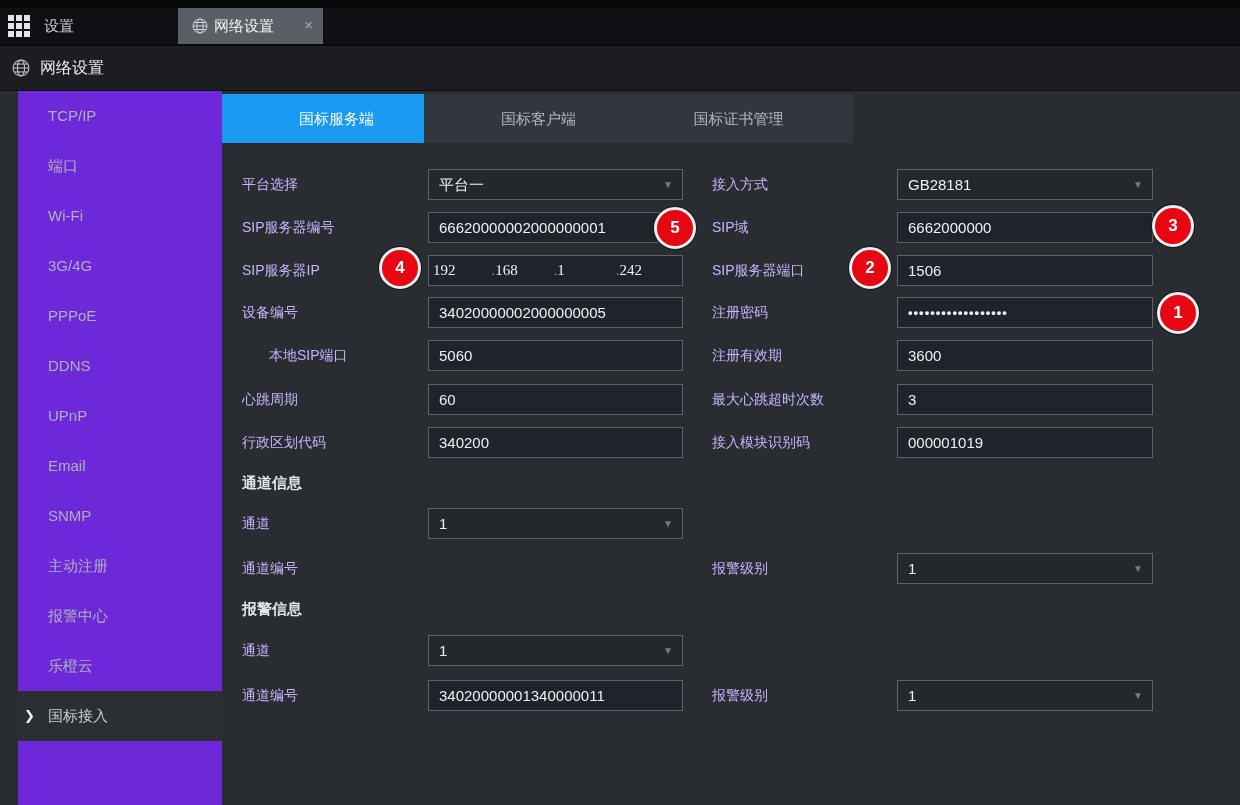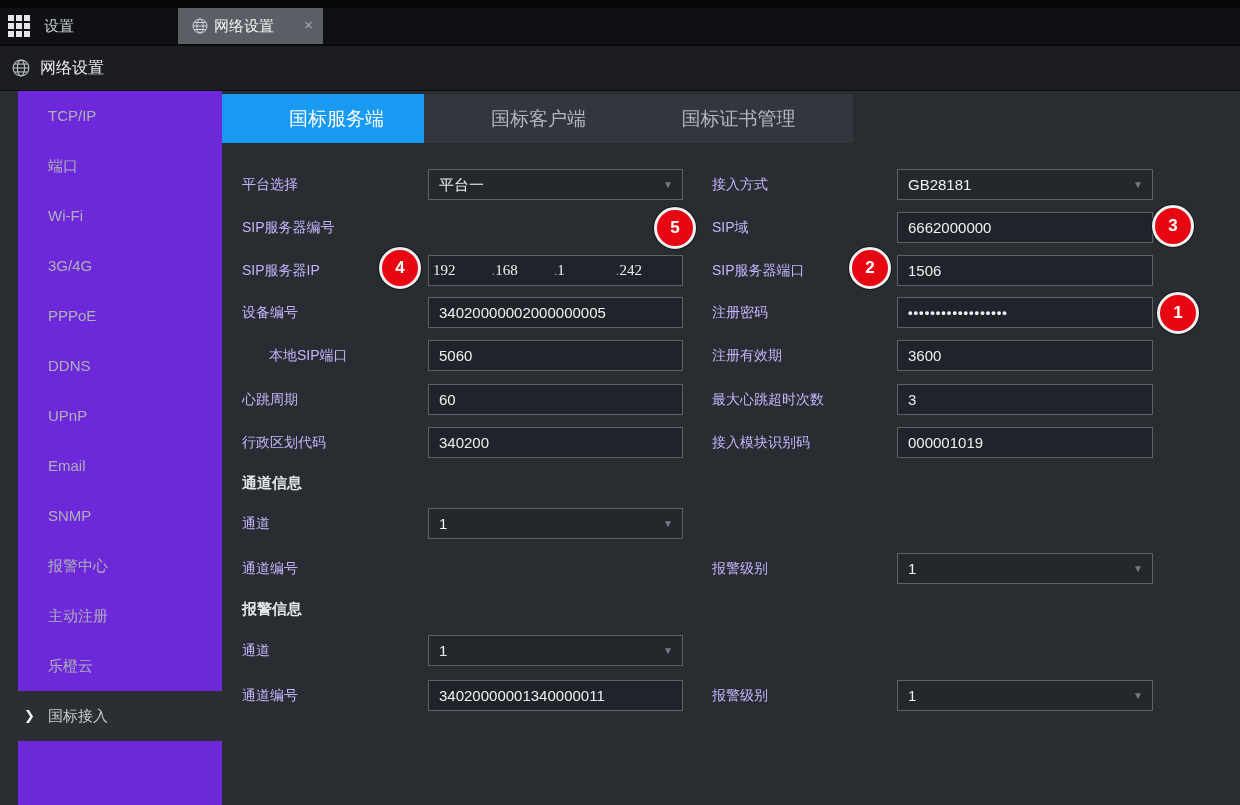--- a/index.html
+++ b/index.html
@@ -29,21 +29,21 @@
     border-right:2px solid #17191d;}
   .side-item{height:50px;line-height:50px;padding-left:30px;color:#aeb2b8;font-size:15px;
     cursor:pointer;position:relative;}
   .side-item.selected{background:#2b2e33;color:#c9ccd1;}
   .side-item .chev{position:absolute;left:6px;top:0;height:50px;line-height:50px;
     color:#f4f5f6;font-size:13px;font-weight:bold;}
   
   .content{position:absolute;left:222px;top:91px;width:1018px;height:714px;background:#292c31;}
   .gbtabs-bg{position:absolute;left:0;top:3px;width:601px;height:49px;background:#0e1013;}
   .gbtab{position:absolute;top:3px;width:229px;height:49px;line-height:49px;text-align:center;
-    font-size:19px;cursor:pointer;background:#33363c;color:#b4b7bd;}
+    font-size:15px;cursor:pointer;background:#33363c;color:#b4b7bd;}
   .gbtab.active{background:#189af2;color:#ffffff;}
   
   .flabel{position:absolute;height:31px;line-height:31px;color:#c4b5fd;font-size:14px;white-space:nowrap;}
   .fsection{position:absolute;height:20px;line-height:20px;color:#e3e5e9;font-size:15px;font-weight:bold;}
   .finput,.fselect{position:absolute;width:255px;height:31px;box-sizing:border-box;
     background:#202329;border:1px solid #5d6168;color:#eef0f3;font-size:15px;line-height:29px;
     padding:0 10px;cursor:text;}
   .fselect{cursor:pointer;background:#24272c;}
   .caret{position:absolute;right:9px;top:0;height:29px;line-height:29px;color:#767b83;font-size:10px;}
   .ipbox{display:flex;align-items:center;padding:0 4px;}
@@ -112,22 +112,22 @@
   <div class="sidebar">
     <div class="side-item">TCP/IP</div>
     <div class="side-item">端口</div>
     <div class="side-item">Wi-Fi</div>
     <div class="side-item">3G/4G</div>
     <div class="side-item">PPPoE</div>
     <div class="side-item">DDNS</div>
     <div class="side-item">UPnP</div>
     <div class="side-item">Email</div>
     <div class="side-item">SNMP</div>
+    <div class="side-item">主动注册</div>
     <div class="side-item">报警中心</div>
-    <div class="side-item">主动注册</div>
     <div class="side-item">乐橙云</div>
     <div class="side-item selected">
       <span class="chev">❯</span>
       <span>国标接入</span>
     </div>
   </div>
 
   <div class="content">
     <div class="gbtabs-bg"></div>
     <div class="gbtab active" style="left:0;">国标服务端</div>
@@ -139,20 +139,21 @@
       <span>平台一</span>
       <span class="caret">▼</span>
     </div>
     <div class="flabel" style="left:490px;top:78px;">接入方式</div>
     <div class="fselect" style="left:675px;top:78px;width:256px;">
       <span>GB28181</span>
       <span class="caret">▼</span>
     </div>
 
     <div class="flabel" style="left:20px;top:121px;">SIP服务器编号</div>
+    <div class="finput" style="left:206px;top:121px;">66620000002000000001</div>
     <div class="flabel" style="left:490px;top:121px;">SIP域</div>
     <div class="finput" style="left:675px;top:121px;width:256px;">6662000000</div>
 
     <div class="flabel" style="left:20px;top:164px;">SIP服务器IP</div>
     <div class="finput ipbox" style="left:206px;top:164px;">
       <span class="seg">192</span>
       <span class="dot">.</span>
       <span class="seg">168</span>
       <span class="dot">.</span>
       <span class="seg">1</span>

